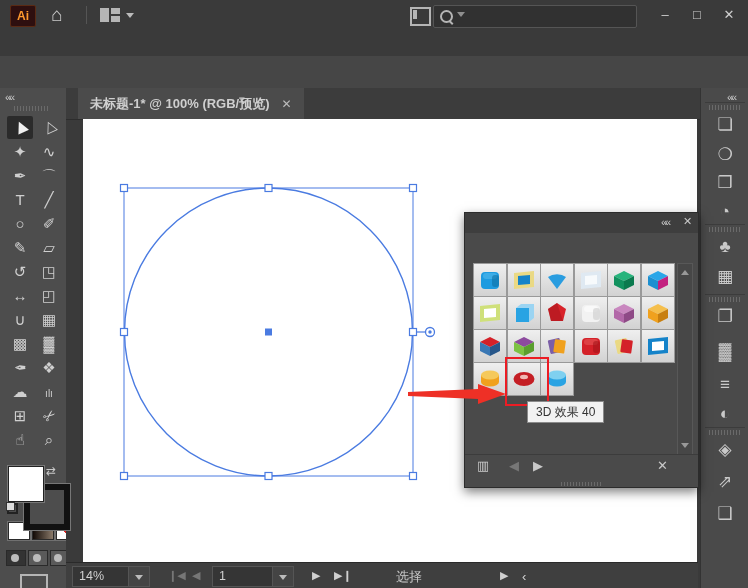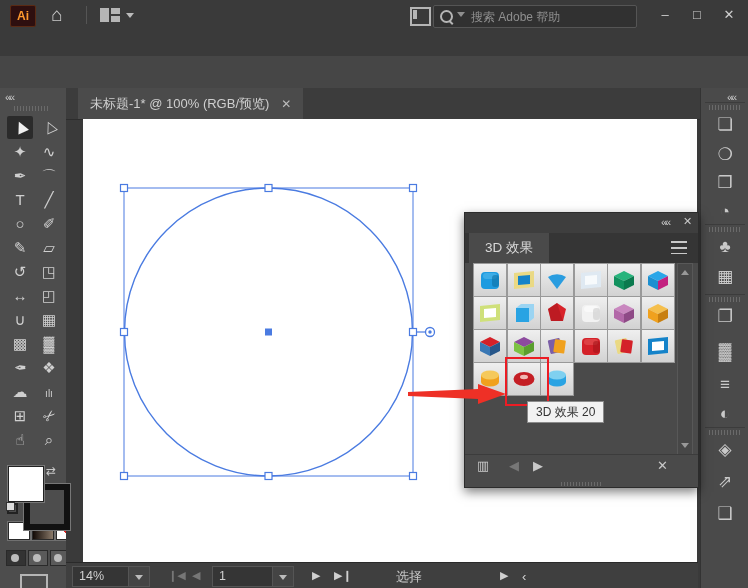--- a/index.html
+++ b/index.html
@@ -65,21 +65,21 @@
   .swap{left:46px;top:376px;color:#c9c9c9;font-size:12px;z-index:3;}
   .mini-fs{left:6px;top:414px;width:12px;height:12px;z-index:3;}
   .mini-fs i{position:absolute;left:0;top:0;width:7px;height:7px;background:#ddd;border:1px solid #333;}
   .mini-fs b{position:absolute;right:0;bottom:0;width:7px;height:7px;border:2px solid #222;background:#4d4d4d;}
   .cbtn{top:434px;width:20px;height:16px;border:1px solid #2a2a2a;box-shadow:0 0 0 1px #707070;}
   .dmode{top:462px;width:18px;height:14px;border:1px solid #2a2a2a;background:#5a5a5a;}
   .dmode.on{background:#333;}
   .dmode i{position:absolute;left:4px;top:3px;width:8px;height:8px;border-radius:50%;background:#bbb;}
   .scrmode{left:20px;top:486px;width:24px;height:12px;border:2px solid #b5b5b5;}
   
-  #docarea{left:66px;top:88px;width:634px;height:474px;background:#3a3a3a;}
+  #docarea{left:66px;top:88px;width:634px;height:474px;background:#3a3a3a;font-weight:bold;}
   #tabbar{position:absolute;left:0;top:0;width:100%;height:31px;background:#3c3c3c;border-bottom:1px solid #2d2d2d;}
   #doctab{position:absolute;left:12px;top:0;height:31px;background:#4b4b4b;color:#cfcfcf;display:flex;
           align-items:center;gap:12px;padding:0 12px;font-size:13px;}
   #doctab .close{color:#bdbdbd;font-size:12px;}
   #canvas{position:absolute;left:17px;top:31px;width:614px;height:443px;background:#ffffff;}
   
   #dock{left:700px;top:88px;width:48px;height:500px;background:#4a4a4a;border-left:1px solid #333;}
   .dockgroup{position:absolute;left:4px;width:40px;border-top:1px solid #3c3c3c;}
   .dock-ico{position:absolute;left:12px;width:24px;height:24px;color:#c9c9c9;font-size:17px;text-align:center;line-height:24px;}
   
@@ -127,21 +127,20 @@
         <i class="a2"></i>
         <i class="a3"></i>
     </div>
     <div class="chev abs" style="left:126px;top:13px;"></div>
     <div class="wsicon abs">
         <i></i>
       </div>
     <div id="searchbox" class="abs">
       <span class="mag"></span>
       <span class="chev" style="border-top-color:#8f8f8f;"></span>
-      <input placeholder="搜索 Adobe 帮助" style="">
     </div>
     <div class="winbtn abs" style="left:652px;">–</div>
     <div class="winbtn abs" style="left:684px;">□</div>
     <div class="winbtn abs" style="left:716px;">✕</div>
   </div>
 
   <div id="menubar">
       <span class="menu-item">文件(F)</span>
       <span class="menu-item">编辑(E)</span>
       <span class="menu-item">对象(O)</span>
@@ -299,24 +298,20 @@
       <div class="dock-ico" style="top: 350px;">◈</div>
       <div class="dock-ico" style="top: 382px;">⇗</div>
       <div class="dock-ico" style="top: 414px;">❑</div>
     </div>
 
   <div id="panel3d" class="abs">
     <div id="p3dhead">
       <span class="abs collapse" style="left:196px;top:3px;">««</span>
       <span class="abs" style="left:218px;top:2px;color:#c9c9c9;font-size:11px;">✕</span>
     </div>
-    <div id="p3dtabs">
-      <div id="p3dtab">3D 效果</div>
-      <span class="abs hamb" style="left:206px;top:8px;width:16px;height:13px;"></span>
-    </div>
     <div id="p3dgrid">
         <div class="cell3d" style="left: 0px; top: 0px;">
           <svg width="26" height="26" viewBox="0 0 26 26">
             <rect x="4" y="5" width="18" height="17" rx="4" fill="#1e9be0"></rect>
       <rect x="6" y="6" width="14" height="6" rx="3" fill="#5cc0ee" opacity="0.5"></rect>
       <rect x="15" y="8" width="7" height="12" rx="3" fill="#0d6b9e" opacity="0.55"></rect>
           </svg>
         </div>
         <div class="cell3d" style="left: 33.5px; top: 0px;">
           <svg width="26" height="26" viewBox="0 0 26 26">
@@ -464,21 +459,21 @@
       <span class="p3dico" style="left:68px;">▶</span>
       <span class="p3dico" style="left:192px;">✕</span>
     </div>
     <div class="p3dgripbtm"></div>
   </div>
 
   <div id="redrect" class="abs"></div>
   <svg id="arrow" class="abs" width="112" height="24">
     <polygon points="8,10 78,7 78,2 106,12 78,22 78,17 8,14" fill="#ee3026"></polygon>
   </svg>
-  <div id="tooltip" class="abs">3D 效果 20</div>
+  <div id="tooltip" class="abs">3D 效果 40</div>
 
   <div id="statusbar" class="abs">
     <div class="sbox abs" style="left:6px;width:52px;">14%</div>
     <div class="schev abs" style="left:62px;"></div>
     <span class="navb abs dis" style="left:102px;">❙◀</span>
     <span class="navb abs dis" style="left:126px;">◀</span>
     <div class="sbox abs" style="left:146px;width:56px;">1</div>
     <div class="schev abs" style="left:206px;"></div>
     <span class="navb abs en" style="left:246px;">▶</span>
     <span class="navb abs en" style="left:268px;">▶❙</span>

